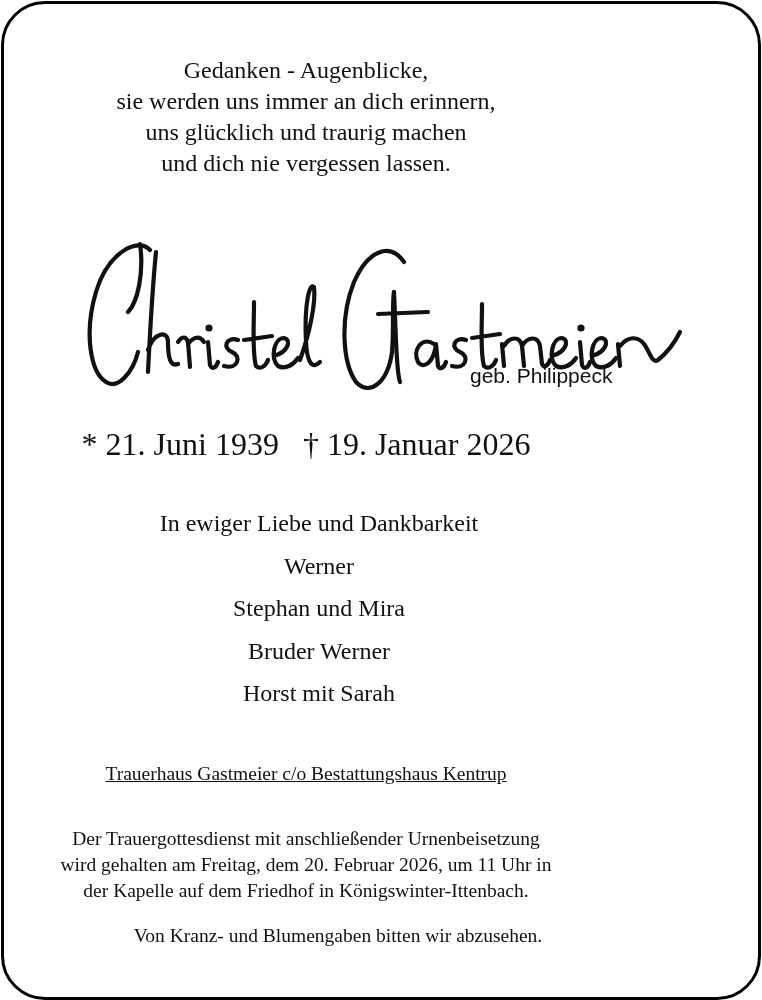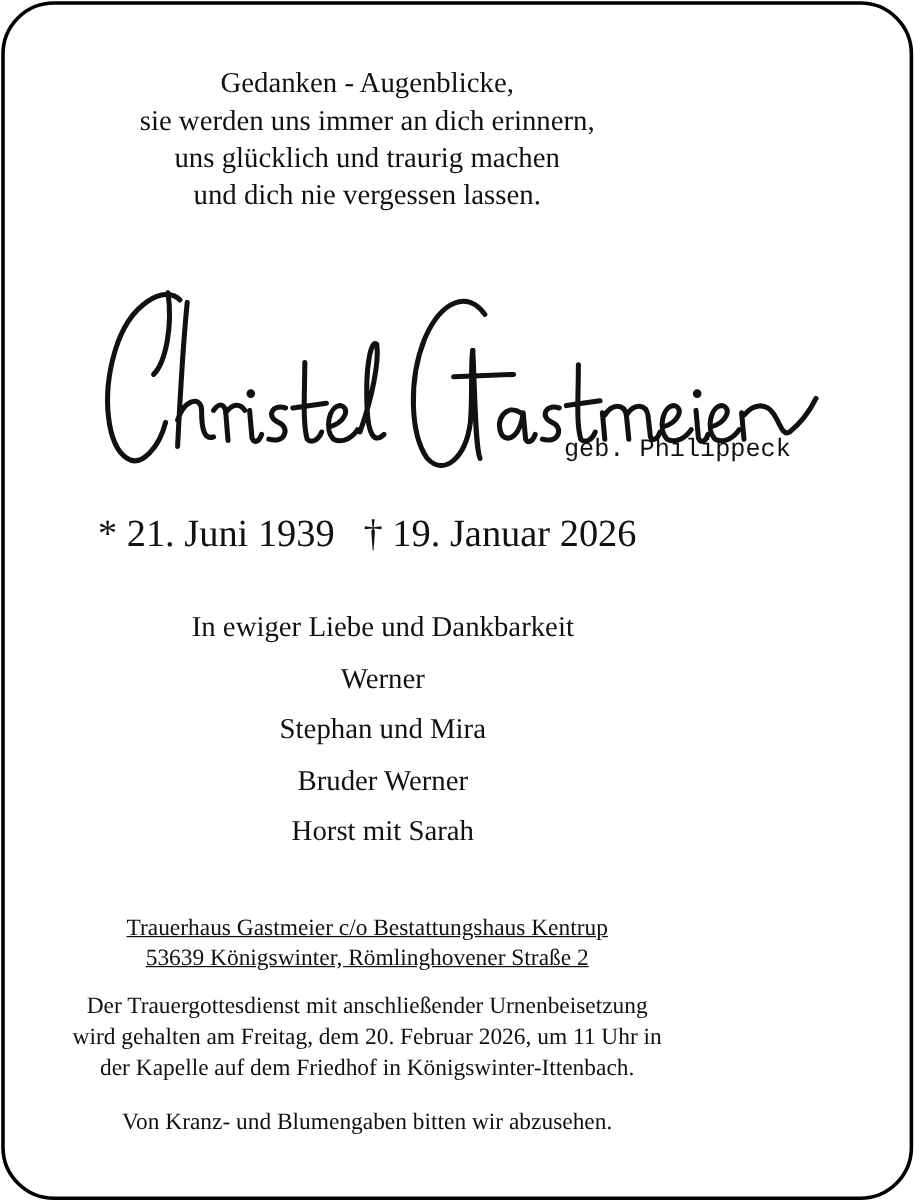--- a/index.html
+++ b/index.html
@@ -5,27 +5,27 @@
   html, body { margin: 0; padding: 0; background: #ffffff; }
   body { width: 762px; height: 1000px; position: relative; overflow: hidden; }
   .card {
     position: absolute; left: 1px; top: 1px; width: 754px; height: 993px;
     border: 3.5px solid #000000; border-radius: 44px; background: #fff;
   }
   .serif { font-family: "Liberation Serif", "DejaVu Serif", serif; color: #111; text-align: center; position: absolute; left: 0; width: 612px; }
   .poem { top: 55px; font-size: 24px; line-height: 31px; }
   .poem div { white-space: nowrap; }
   .name-svg { position: absolute; left: 78px; top: 232px; width: 612px; height: 170px; }
-  .maiden { position: absolute; left: 470px; top: 364px; font-family: Liberation Mono, monospace; font-size: 21px; color: #111; white-space: nowrap; }
+  .maiden { position: absolute; left: 470px; top: 364px; font-family: Liberation Sans, sans-serif; font-size: 21px; color: #111; white-space: nowrap; }
   .dates { top: 418px; font-size: 32px; line-height: 28px; white-space: pre; margin-top: 12px; }
   .family { top: 507px; font-size: 24px; }
   .family div { height: 42.5px; line-height: 32px; margin-left: 26px; }
   .address { top: 761px; font-size: 19.5px; line-height: 25px; text-decoration: underline; }
   .service { top: 826px; font-size: 19.5px; line-height: 26px; }
-  .flowers { top: 923px; font-size: 19.5px; line-height: 25px; }
+  .flowers { top: 923px; font-size: 19.5px; line-height: 25px; padding-left: 32px; }
 </style>
 </head>
 <body>
 
 <div class="card"></div>
 
 <div class="serif poem">
   <div>Gedanken - Augenblicke,</div>
   <div>sie werden uns immer an dich erinnern,</div>
   <div>uns glücklich und traurig machen</div>
@@ -82,21 +82,20 @@
 <div class="serif family">
   <div>In ewiger Liebe und Dankbarkeit</div>
   <div>Werner</div>
   <div>Stephan und Mira</div>
   <div>Bruder Werner</div>
   <div>Horst mit Sarah</div>
 </div>
 
 <div class="serif address">
   <div>Trauerhaus Gastmeier c/o Bestattungshaus Kentrup</div>
-  <div>53639 Königswinter, Römlinghovener Straße 2</div>
 </div>
 
 <div class="serif service">
   <div>Der Trauergottesdienst mit anschließender Urnenbeisetzung</div>
   <div>wird gehalten am Freitag, dem 20. Februar 2026, um 11 Uhr in</div>
   <div>der Kapelle auf dem Friedhof in Königswinter-Ittenbach.</div>
 </div>
 
 <div class="serif flowers">Von Kranz- und Blumengaben bitten wir abzusehen.</div>
 

